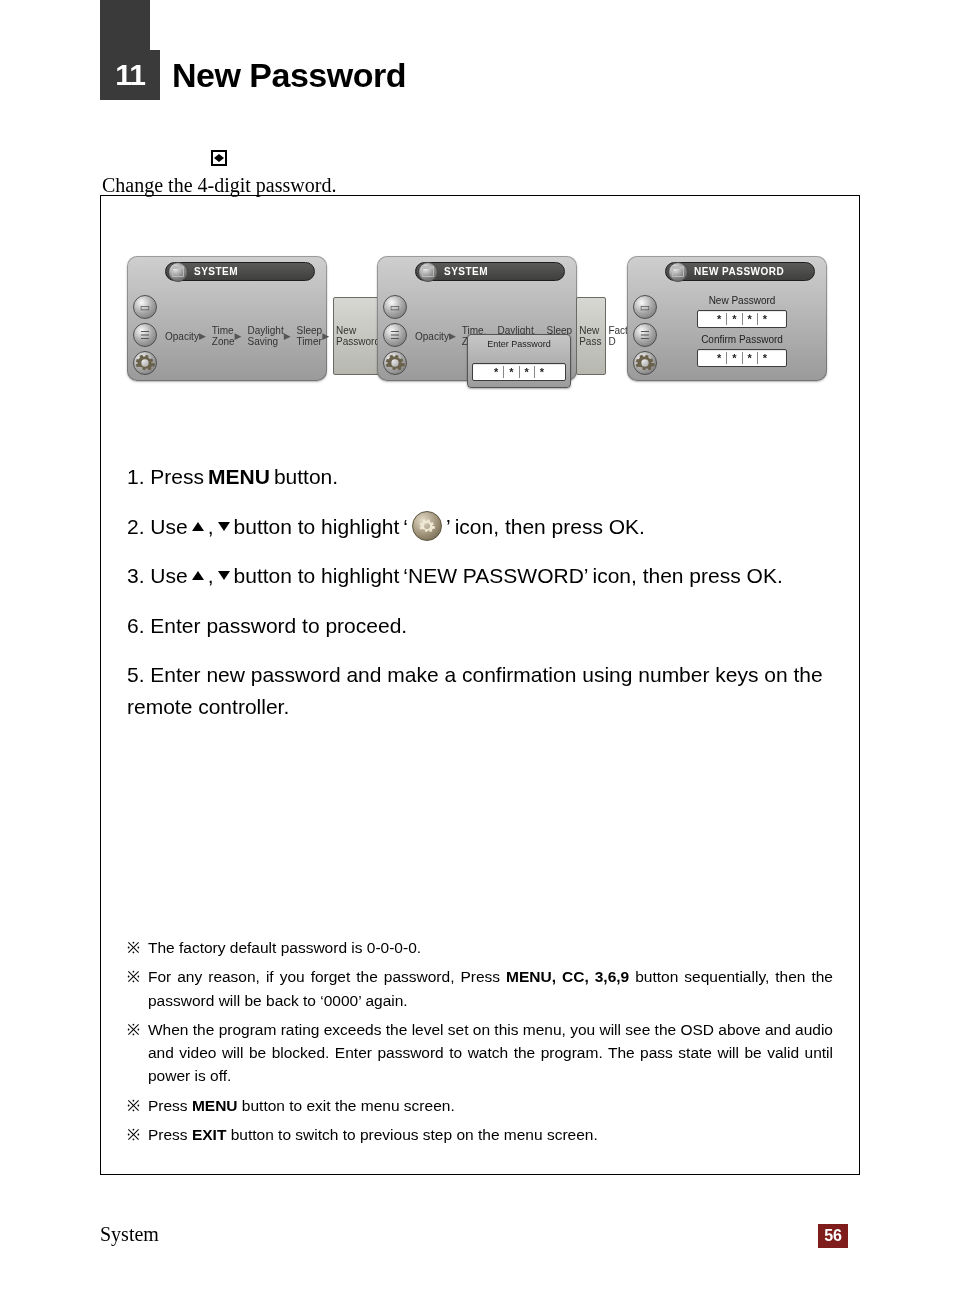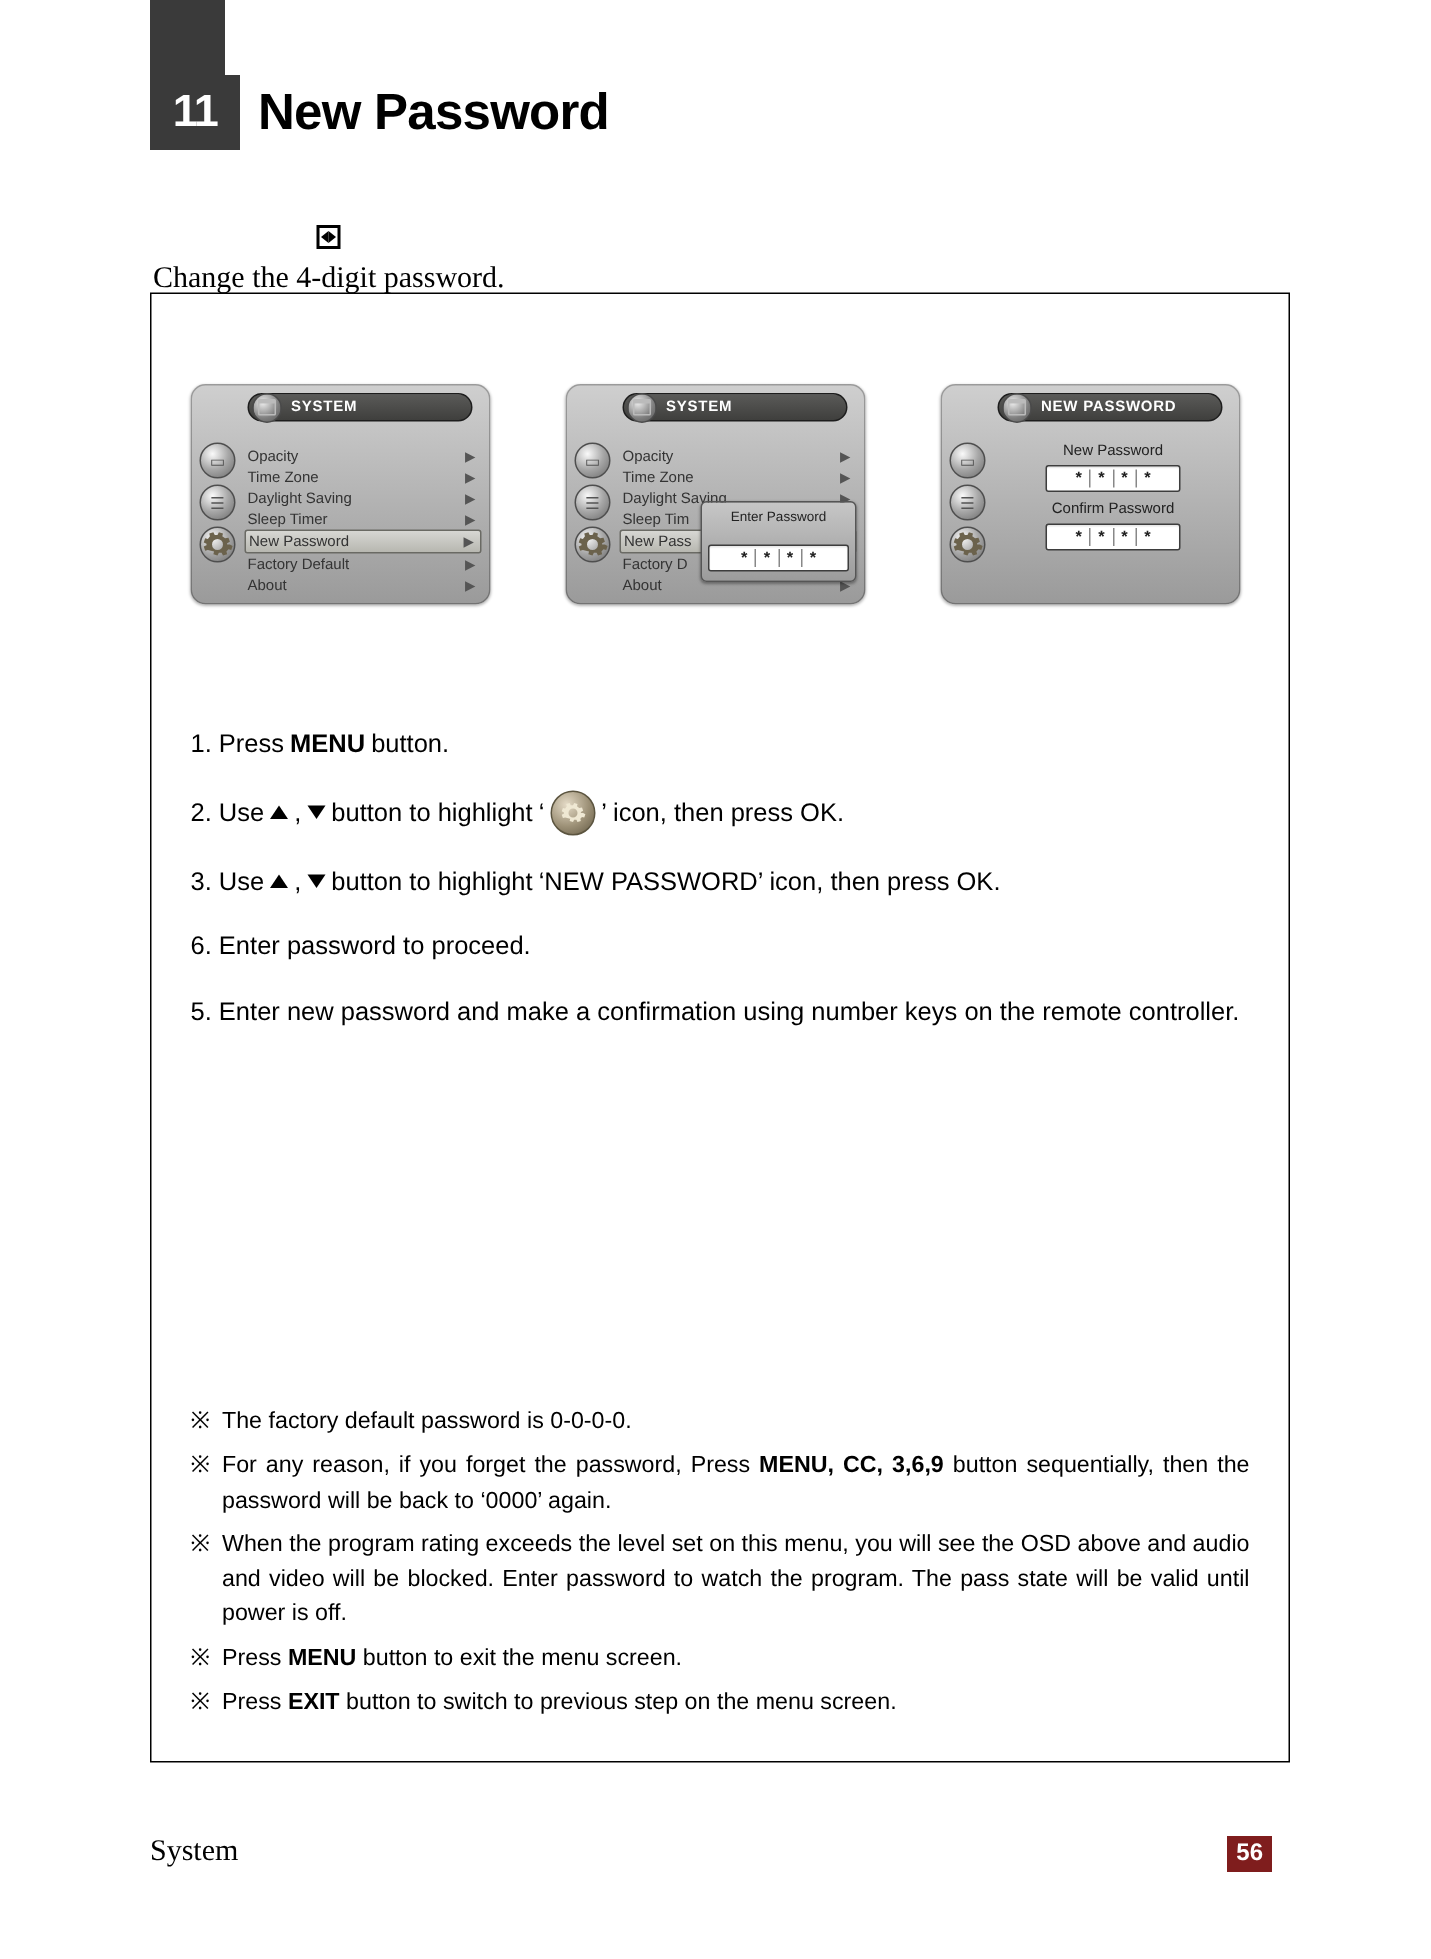--- a/index.html
+++ b/index.html
@@ -141,21 +141,21 @@
   .side-orb {
     width: 24px; height: 24px; border-radius: 50%;
     background: radial-gradient(circle at 35% 30%, #fafafa, #a7a7a7 50%, #6b6b6b 100%);
     border: 1px solid #4e4e4e;
     display:flex;align-items:center;justify-content:center;
     color:#555; font-size:11px;
   }
   .osd-list {
     flex: 1;
     display: flex;
-    flex-direction: column;
+    flex-direction: row;
     margin-top: 12px;
   }
   .osd-item {
     display: flex;
     justify-content: space-between;
     align-items: center;
     padding: 1.5px 4px 1.5px 2px;
     font-size: 10px;
     color: #333;
   }
@@ -193,21 +193,21 @@
     box-shadow: inset 0 1px 1px rgba(0,0,0,.1);
   }
   .popup-input span, .pw-input span { padding: 0 5px; border-right: 1px solid #888; line-height:1.1;}
   .popup-input span:last-child, .pw-input span:last-child { border-right: none; }
 
   .pw-body { flex:1; padding: 4px 6px 0 6px; text-align:center; }
   .pw-label { font-size: 10px; margin-top: 6px; margin-bottom: 4px; color:#222;}
   .pw-input { margin: 0 auto 4px auto; width: 90px; }
 
   .steps {
-    font-size: 17px;
+    font-size: 21px;
     line-height: 1.5;
   }
   .step { margin-bottom: 18px; display:flex; align-items:center; flex-wrap:wrap; gap:4px;}
   .step .bold { font-weight: bold; }
   .tri-up, .tri-down {
     display: inline-block; width: 0; height: 0; vertical-align: middle;
   }
   .tri-up   { border-left:6px solid transparent; border-right:6px solid transparent; border-bottom:9px solid #000; }
   .tri-down { border-left:6px solid transparent; border-right:6px solid transparent; border-top:9px solid #000; }
   .gear-inline {

